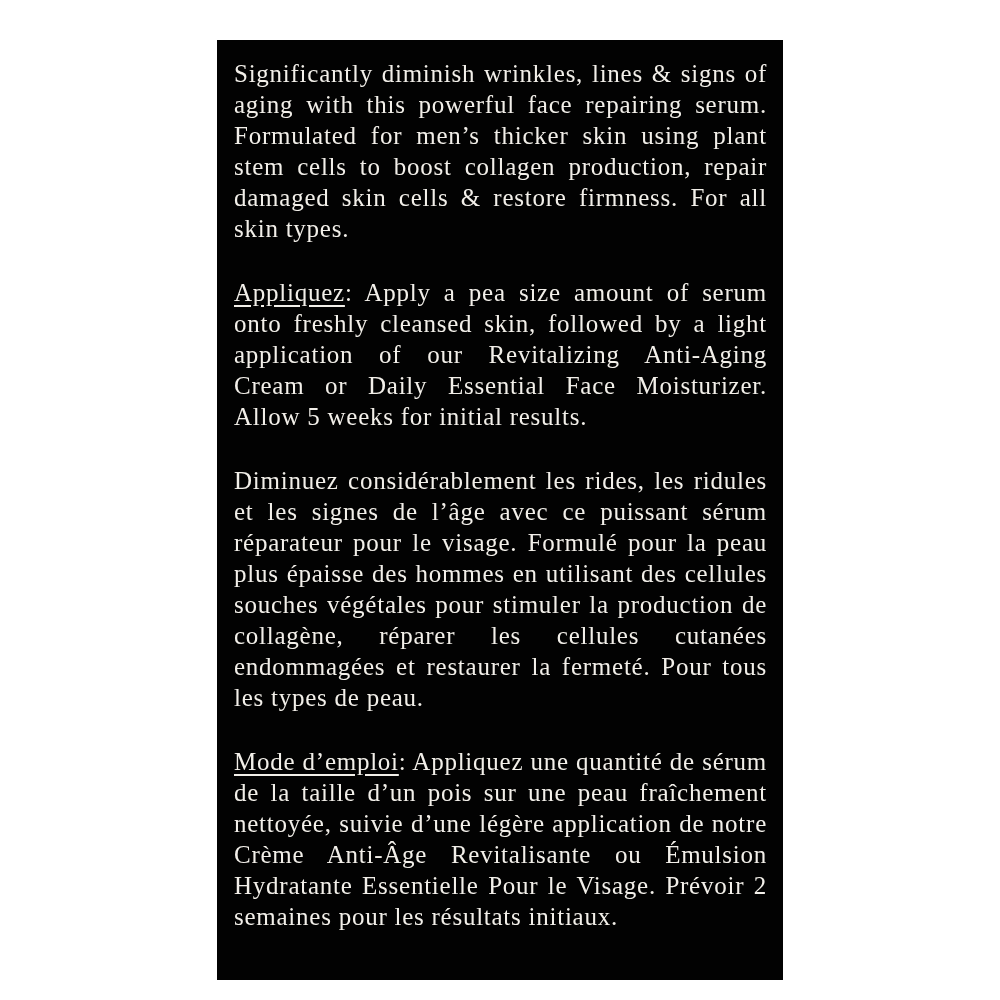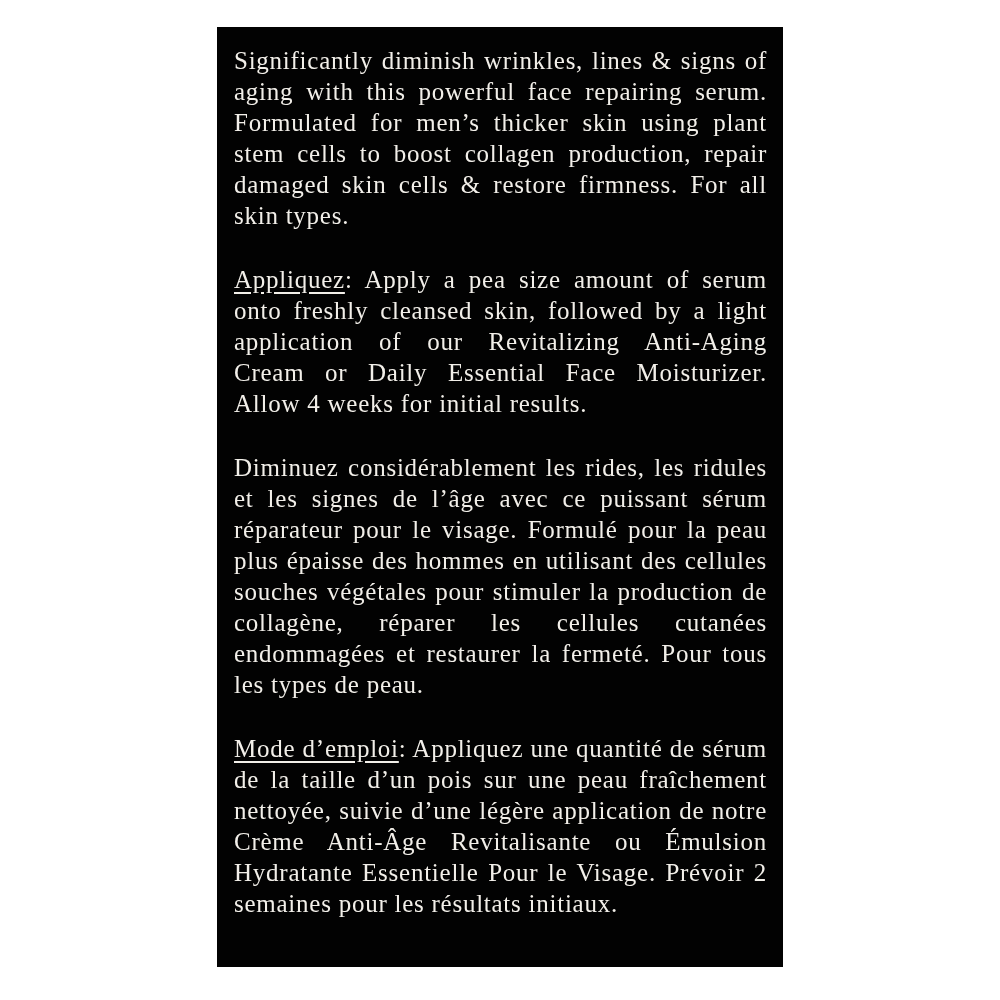--- a/index.html
+++ b/index.html
@@ -14,21 +14,21 @@
   .page {
     position: relative;
     width: 1000px;
     height: 1000px;
     background: #ffffff;
   }
 
   .label-panel {
     position: absolute;
     left: 217px;
-    top: 27px;
+    top: 40px;
     width: 566px;
     height: 940px;
     background: #020202;
     padding: 18px 16px 14px 17px;
     overflow: hidden;
   }
 
   .label-text {
     color: #f2efe9;
     font-family: "Liberation Serif", "DejaVu Serif", serif;
@@ -58,21 +58,21 @@
 
 <div class="page">
   <div class="label-panel">
     <div class="label-text">
 
       <p>
         <span>Significantly diminish wrinkles, lines &amp; signs of aging with this powerful face repairing serum. Formulated for men’s thicker skin using plant stem cells to boost collagen production, repair damaged skin cells &amp; restore firmness. For all skin types.</span>
       </p>
 
       <p>
-        <span class="lead-underline">Appliquez</span><span>: Apply a pea size amount of serum onto freshly cleansed skin, followed by a light application of our Revitalizing Anti-Aging Cream or Daily Essential Face Moisturizer. Allow 4 weeks for initial results.</span>
+        <span class="lead-underline">Appliquez</span><span>: Apply a pea size amount of serum onto freshly cleansed skin, followed by a light application of our Revitalizing Anti-Aging Cream or Daily Essential Face Moisturizer. Allow 5 weeks for initial results.</span>
       </p>
 
       <p>
         <span>Diminuez considérablement les rides, les ridules et les signes de l’âge avec ce puissant sérum réparateur pour le visage. Formulé pour la peau plus épaisse des hommes en utilisant des cellules souches végétales pour stimuler la production de collagène, réparer les cellules cutanées endommagées et restaurer la fermeté. Pour tous les types de peau.</span>
       </p>
 
       <p>
         <span class="lead-underline">Mode d’emploi</span><span>: Appliquez une quantité de sérum de la taille d’un pois sur une peau fraîchement nettoyée, suivie d’une légère application de notre Crème Anti-Âge Revitalisante ou Émulsion Hydratante Essentielle Pour le Visage. Prévoir 2 semaines pour les résultats initiaux.</span>
       </p>
 

